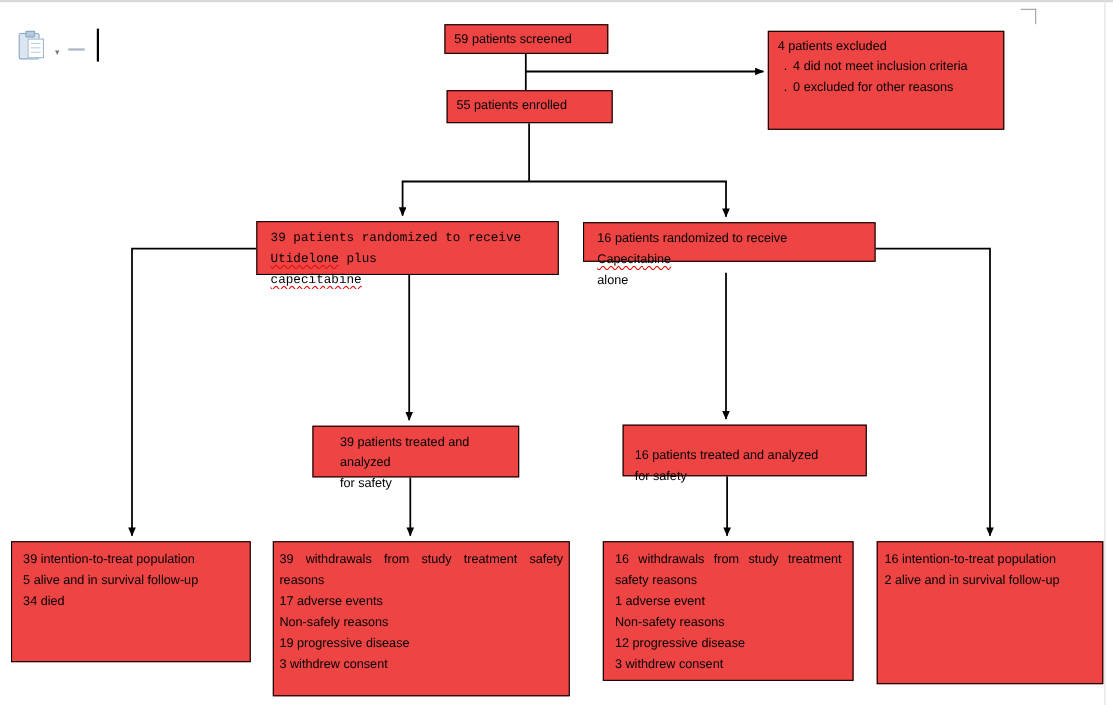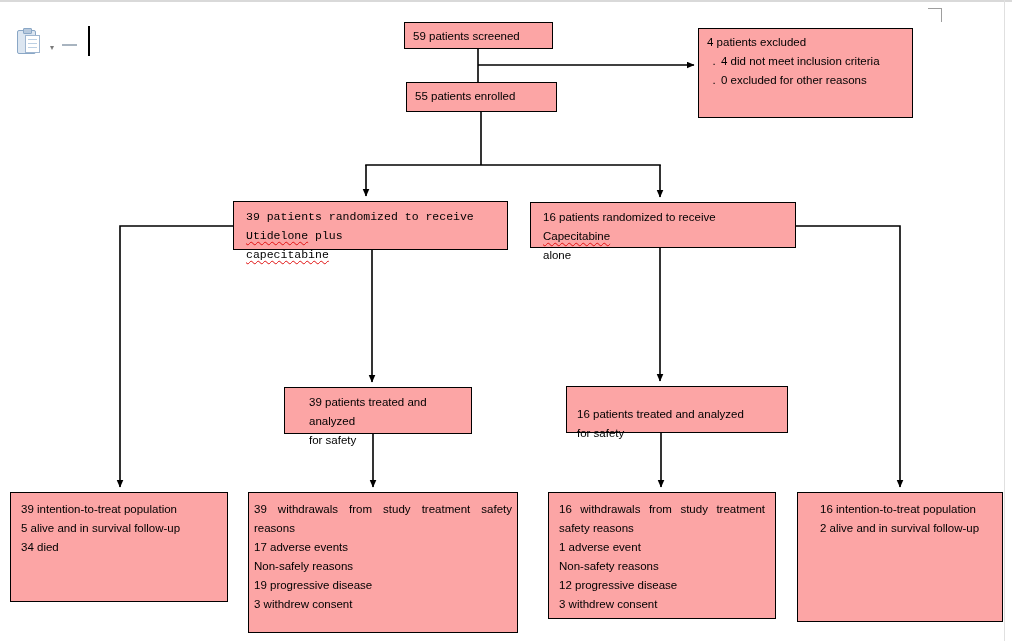--- a/index.html
+++ b/index.html
@@ -22,21 +22,21 @@
     border:1px solid #9fb6d0;}
   .paste-page i{display:block;height:1px;background:#bcd0e4;margin:3px 2px 0 2px;}
   .caret{position:absolute;left:33px;top:14px;font-size:8px;color:#7a7a7a;line-height:8px;}
   .dash-mark{position:absolute;left:62px;top:44px;width:15px;height:2px;background:#a8b4c0;}
   .text-cursor{position:absolute;left:88px;top:26px;width:1.5px;height:30px;background:#000;}
   
   .connectors{position:absolute;left:0;top:0;}
   .ln{stroke:#000;stroke-width:1.6;fill:none;}
   .ar{marker-end:url(#ah);}
   .box{
-    position:absolute;background:#fca5a5;border:1.5px solid #000000;box-sizing:border-box;
+    position:absolute;background:#ef4444;border:1.5px solid #000000;box-sizing:border-box;
     font-size:11.5px;line-height:19px;padding:4px 8px;
   }
   .justify{text-align:justify;text-align-last:left;}
   .squig{
     text-decoration-line:underline;text-decoration-style:wavy;
     text-decoration-color:#e01010;text-decoration-thickness:1px;text-underline-offset:2px;
   }
   .bullet-row{display:flex;}
   .bullet-row .b{width:14px;flex:0 0 14px;text-align:center;}
 </style>
@@ -101,21 +101,21 @@
 
   <div class="box" style="left:406px;top:82px;width:151px;height:30px;">
     <span>55 patients enrolled</span>
   </div>
 
   <div class="box" style="left:233px;top:201px;width:275px;height:49px;padding:5px 12px;font-family:Liberation Mono, monospace;">
     <div><span>39 patients randomized to receive </span><span class="squig">Utidelone</span><span> plus</span></div>
     <div><span class="squig">capecitabine</span></div>
   </div>
 
-  <div class="box" style="left:530px;top:202px;width:266px;height:46px;padding:5px 12px;">
+  <div class="box" style="left:530px;top:202px;width:266px;height:36px;padding:5px 12px;">
     <div><span>16 patients randomized to receive </span><span class="squig">Capecitabine</span></div>
     <div>alone</div>
   </div>
 
   <div class="box" style="left:284px;top:387px;width:188px;height:47px;padding:5px 24px;">
     <div>39 patients treated and analyzed</div>
     <div>for safety</div>
   </div>
 
   <div class="box" style="left:566px;top:386px;width:222px;height:47px;padding:18px 10px;">
@@ -138,18 +138,18 @@
   </div>
 
   <div class="box" style="left:548px;top:492px;width:228px;height:127px;padding:7px 10px;">
     <div class="justify">16 withdrawals from study treatment safety reasons</div>
     <div>1 adverse event</div>
     <div>Non-safety reasons</div>
     <div>12 progressive disease</div>
     <div>3 withdrew consent</div>
   </div>
 
-  <div class="box" style="left:797px;top:492px;width:206px;height:130px;padding:7px 22px;">
+  <div class="box" style="left:797px;top:492px;width:206px;height:130px;padding:7px 6px;">
     <div>16 intention-to-treat population</div>
     <div>2 alive and in survival follow-up</div>
   </div>
 
 </div>
 
 </body></html>

